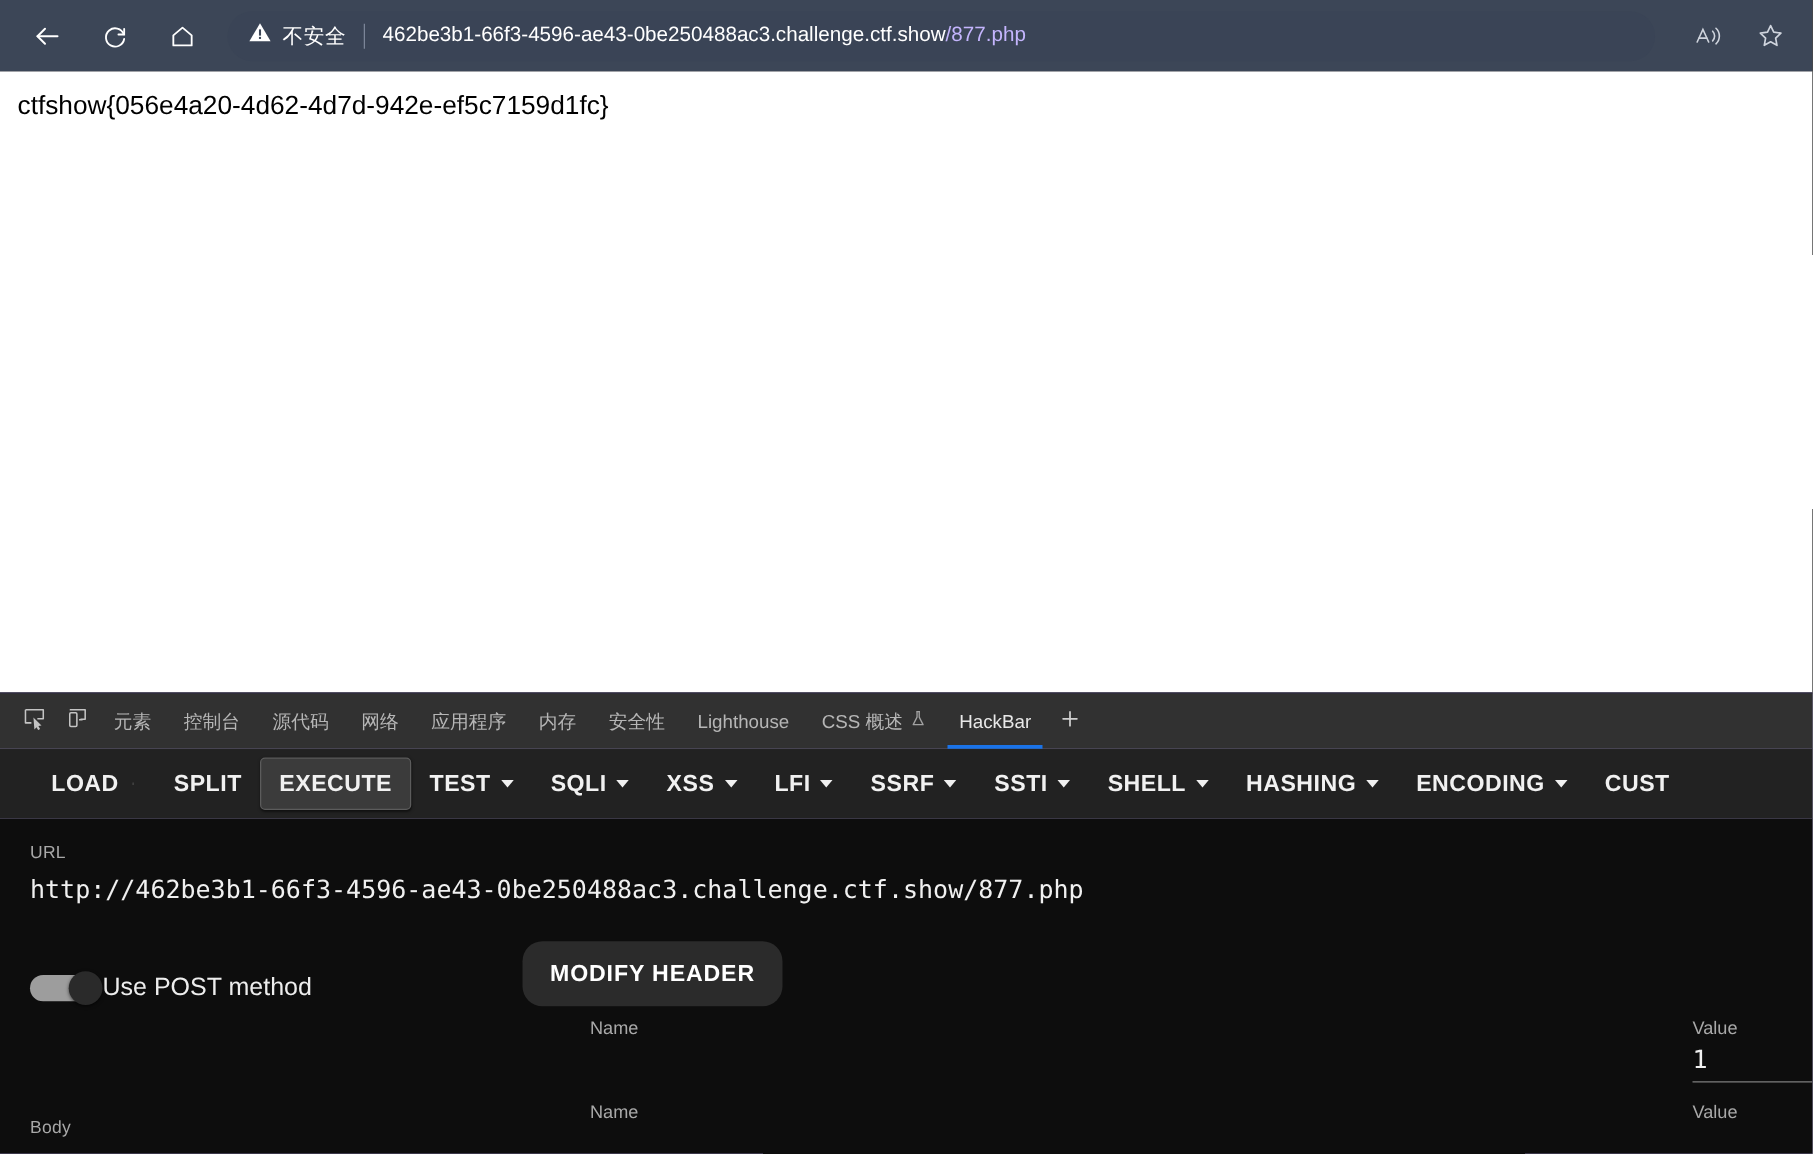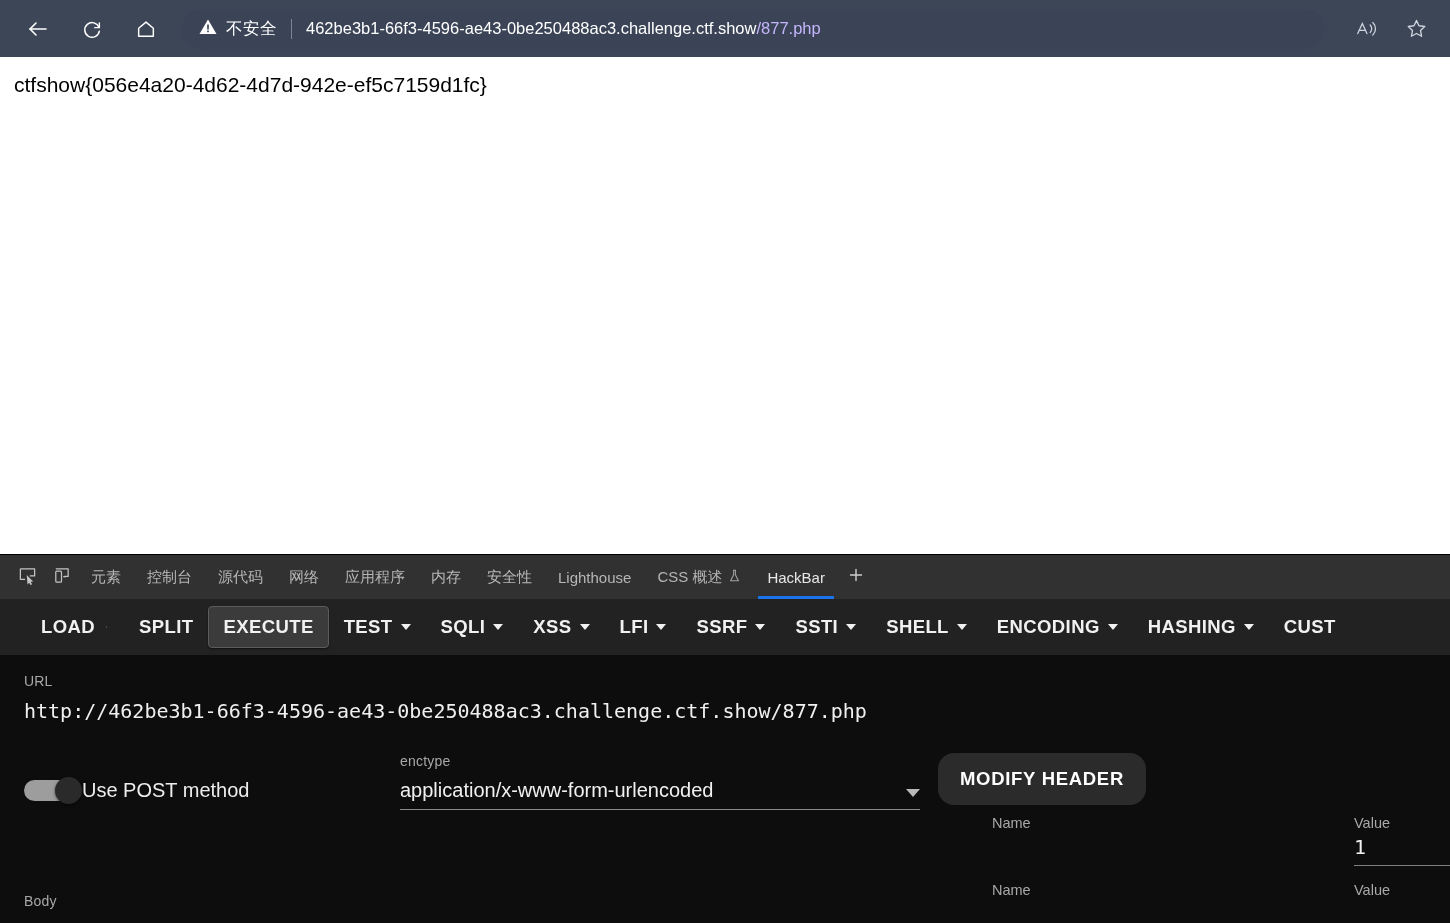--- a/index.html
+++ b/index.html
@@ -522,25 +522,25 @@
     </div>
     <div class="hb-btn">
       <span>SSTI</span>
       <i class="caret"></i>
     </div>
     <div class="hb-btn">
       <span>SHELL</span>
       <i class="caret"></i>
     </div>
     <div class="hb-btn">
+      <span>HASHING</span>
+      <i class="caret"></i>
+    </div>
+    <div class="hb-btn">
       <span>ENCODING</span>
-      <i class="caret"></i>
-    </div>
-    <div class="hb-btn">
-      <span>HASHING</span>
       <i class="caret"></i>
     </div>
     <div class="hb-btn">
       <span>CUST</span>
     </div>
   </div>
 
   <div id="hackbar-panel">
 
     <div id="url-field-group">
@@ -551,27 +551,20 @@
     <div id="hb-middle-row">
 
       <div id="post-toggle-group">
         <div id="post-toggle">
           <div class="track"></div>
           <div class="knob"></div>
         </div>
         <div id="post-toggle-label">Use POST method</div>
       </div>
 
-      <div id="enctype-group">
-        <div class="field-label">enctype</div>
-        <div id="enctype-select">
-          <div id="enctype-value">application/x-www-form-urlencoded</div>
-          <i id="enctype-caret"></i>
-        </div>
-      </div>
 
       <div id="modify-header-group">
         <div id="modify-header-button">MODIFY HEADER</div>
 
         <div id="headers-table">
           <div class="hdr-name-col">
             <div class="hdr-col-label">Name</div>
           </div>
           <div class="hdr-value-col">
             <div class="hdr-col-label">Value</div>

